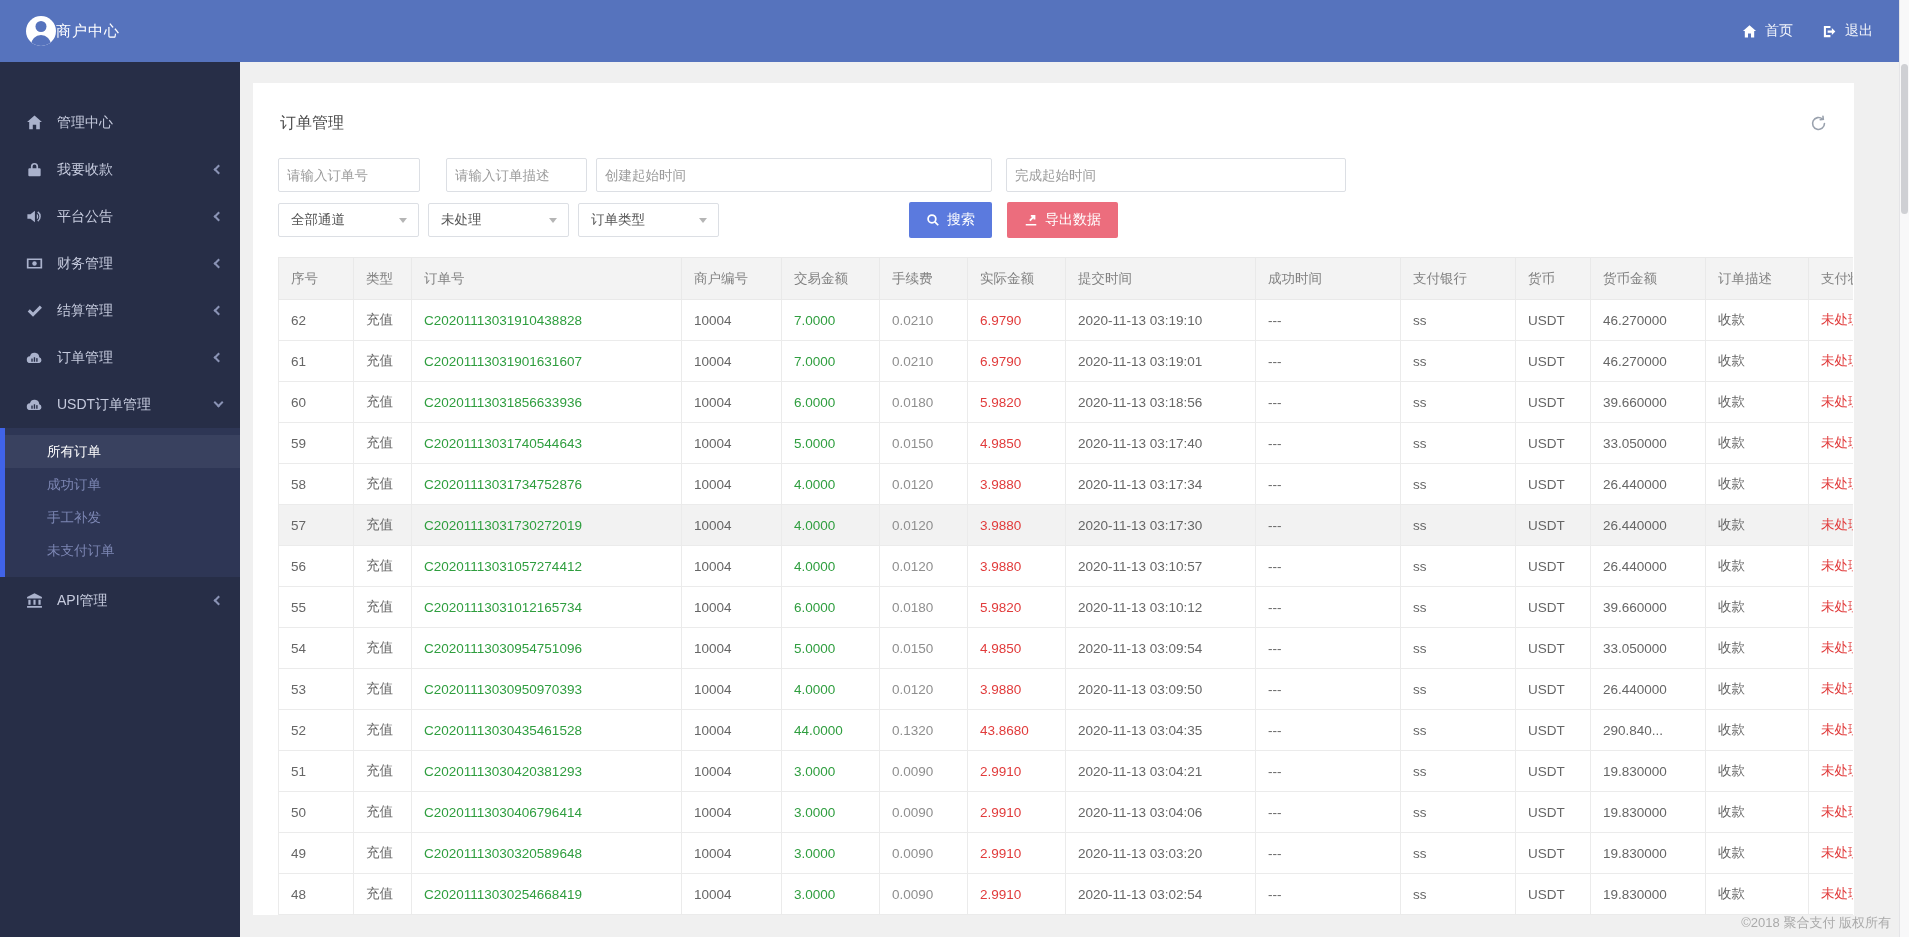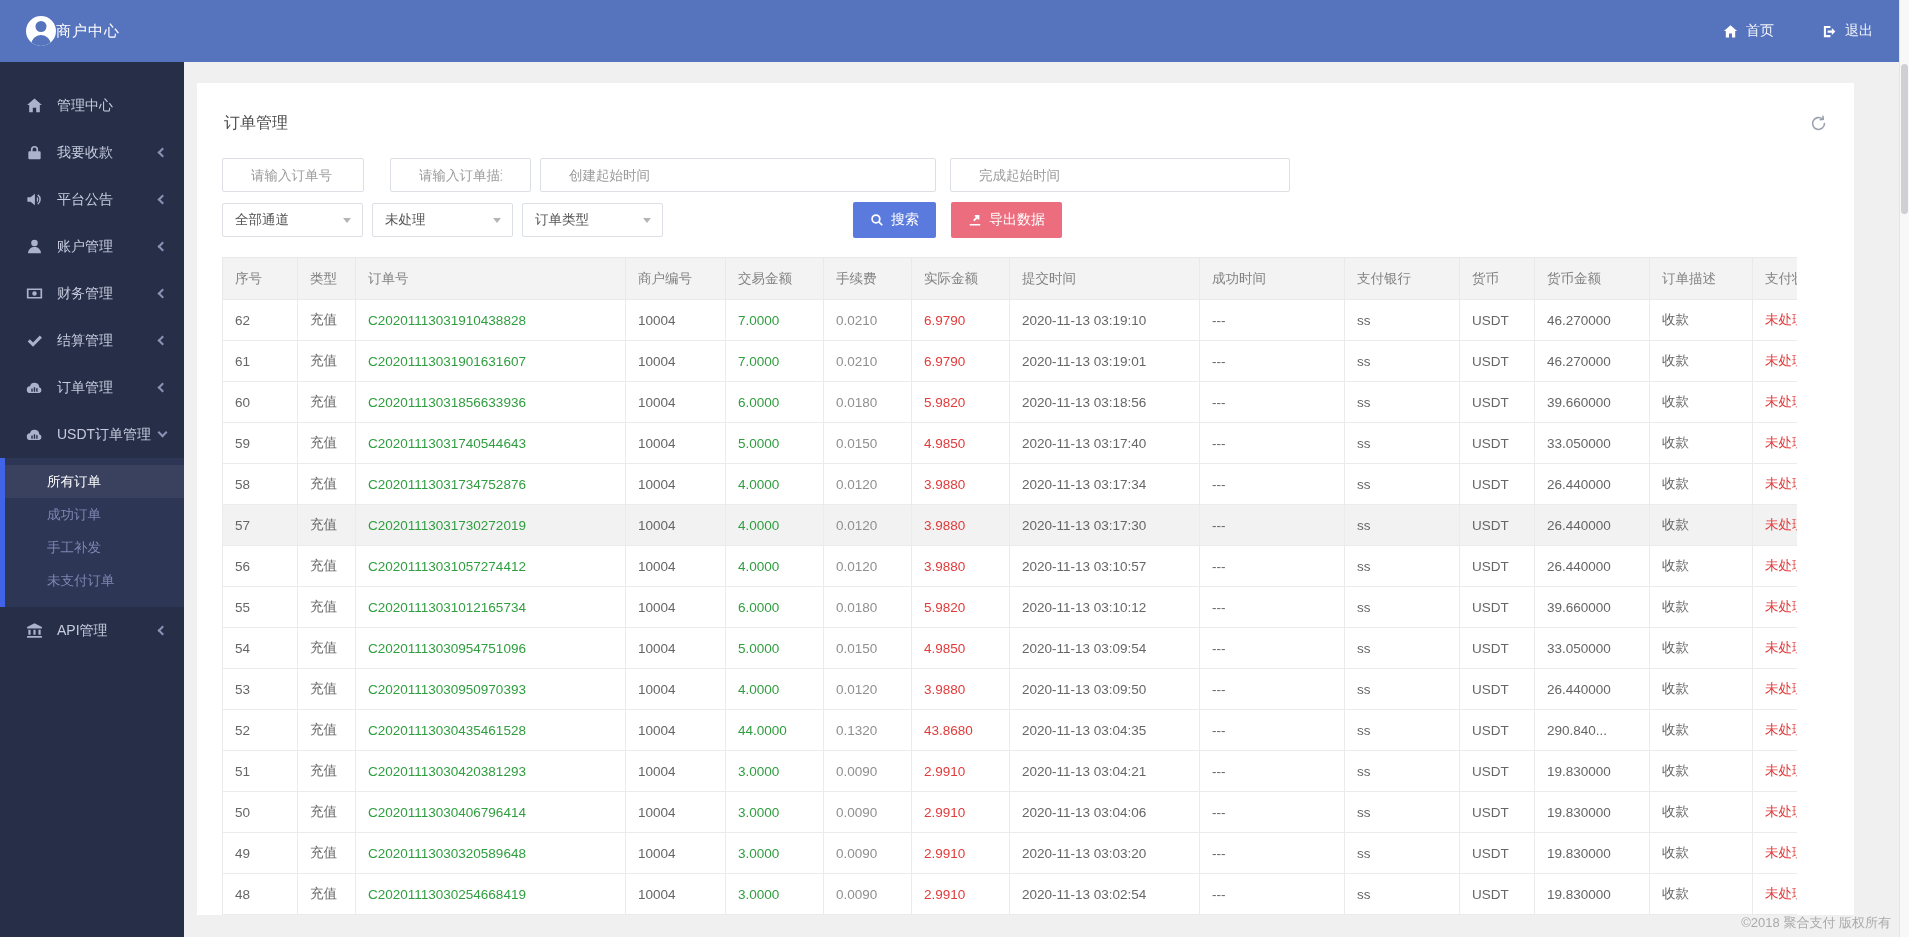--- a/index.html
+++ b/index.html
@@ -11,44 +11,44 @@
     font-family:"Liberation Sans","DejaVu Sans",sans-serif;background:#f0f0f0;position:relative;font-size:13px}
   
   .topbar{position:absolute;top:0;left:0;right:10px;height:62px;background:var(--topbar);
     display:flex;align-items:center;padding:0 26px;z-index:5}
   .avatar{width:30px;height:30px;border-radius:50%;background:#fff;position:relative;overflow:hidden;flex-shrink:0}
   .avatar::before{content:"";position:absolute;top:5px;left:50%;transform:translateX(-50%);
     width:11px;height:11px;border-radius:50%;background:var(--topbar)}
   .avatar::after{content:"";position:absolute;top:19px;left:50%;transform:translateX(-50%);
     width:20px;height:12px;border-radius:10px 10px 0 0;background:var(--topbar)}
   .brand{color:#fff;font-size:15px;letter-spacing:1px}
-  .top-nav{margin-left:auto;display:flex;gap:48px}
+  .top-nav{margin-left:auto;display:flex;gap:29px}
   .top-nav a{color:#f3f5fb;font-size:14px;display:flex;align-items:center;gap:8px;text-decoration:none;cursor:pointer}
   .top-nav svg{width:15px;height:15px;fill:#fff}
   
   .layout{position:absolute;top:62px;left:0;right:10px;bottom:0;display:flex}
-  .sidebar{width:184px;background:var(--sidebar);flex-shrink:0;padding-top:20px;overflow:hidden}
+  .sidebar{width:240px;background:var(--sidebar);flex-shrink:0;padding-top:37px;overflow:hidden}
   .nav-item{height:47px;display:flex;align-items:center;padding:0 18px 0 26px;color:#c6cbde;font-size:14px;cursor:pointer}
   .nav-item .icon{width:17px;height:17px;margin-right:14px;color:#aab2cc;display:flex;align-items:center}
   .nav-item .icon svg{width:17px;height:17px;fill:currentColor}
   .chev{margin-left:auto;width:7px;height:7px;border-left:2px solid #8a93b5;border-bottom:2px solid #8a93b5;flex-shrink:0}
   .chev.collapsed{transform:rotate(45deg)}
   .chev.expanded{transform:rotate(-45deg);margin-top:-4px}
   .submenu{background:var(--submenu);border-left:5px solid var(--submenu-bar);padding:7px 0 10px}
   .sub-item{height:33px;display:flex;align-items:center;padding-left:42px;color:#7d87b4;font-size:13.5px;cursor:pointer}
   .sub-item.active{color:#fff;background:#39415f}
   
   .main{flex:1;position:relative;padding:21px 45px 0 13px;overflow:hidden}
   .card{background:#fff;height:832px;padding:0 25px;overflow:hidden}
   .card-head{display:flex;justify-content:space-between;align-items:center;padding:30px 2px 24px}
   .page-title{font-size:16px;color:#4a4a4a}
   .refresh{cursor:pointer;display:flex}
   .refresh svg{width:17px;height:17px}
   .filter-row{display:flex;align-items:center;margin-bottom:10px}
-  .f-input{height:34px;border:1px solid #dcdfe4;border-radius:2px;padding:0 28px;font-size:13.5px;
+  .f-input{height:34px;border:1px solid #dcdfe4;border-radius:2px;padding:0 8px;font-size:13.5px;
     color:#404040;outline:none;font-family:inherit;background:#fff}
   .f-input::placeholder{color:#9b9b9b}
   .in1{width:142px;margin-right:26px}.in2{width:141px;margin-right:9px}
   .in3{width:396px;margin-right:14px}.in4{width:340px}
   .select{position:relative;width:141px;height:34px;border:1px solid #dcdfe4;border-radius:2px;
     display:flex;align-items:center;padding:0 8px 0 12px;color:#555;font-size:13.5px;margin-right:9px;cursor:pointer;background:#fff}
   .select .caret{position:absolute;right:11px;top:14px;width:0;height:0;
     border-left:4.5px solid transparent;border-right:4.5px solid transparent;border-top:5.5px solid #b5b5b5}
   .btn{height:36px;border:none;border-radius:2px;color:#fff;font-size:14px;display:flex;
     align-items:center;gap:7px;padding:0 17px;cursor:pointer;font-family:inherit}
@@ -113,30 +113,20 @@
         <span>我要收款</span>
         <i class="chev collapsed"></i>
       </div>
       <div class="nav-item">
         <span class="icon">
           <svg viewBox="0 0 16 16">
             <path d="M1.3 5.9h2.9L8.4 2.6v10.8L4.2 10.1H1.3zM10.2 5.3a3.3 3.3 0 0 1 0 5.4zM11.5 3.1a6.1 6.1 0 0 1 0 9.8l-.9-1.1a4.7 4.7 0 0 0 0-7.6z"></path>
           </svg>
         </span>
         <span>平台公告</span>
-        <i class="chev collapsed"></i>
-      </div>
-      <div class="nav-item">
-        <span class="icon">
-          <svg viewBox="0 0 16 16">
-            <circle cx="8" cy="4.7" r="3.1"></circle>
-            <path d="M1.9 14.4a6.1 6.1 0 0 1 12.2 0z"></path>
-          </svg>
-        </span>
-        <span>账户管理</span>
         <i class="chev collapsed"></i>
       </div>
       <div class="nav-item">
         <span class="icon">
           <svg viewBox="0 0 16 16">
             <path d="M.8 3.2h14.4v9.6H.8zM2.4 4.8v6.4h11.2V4.8z"></path>
             <circle cx="8" cy="8" r="2.1"></circle>
           </svg>
         </span>
         <span>财务管理</span>

